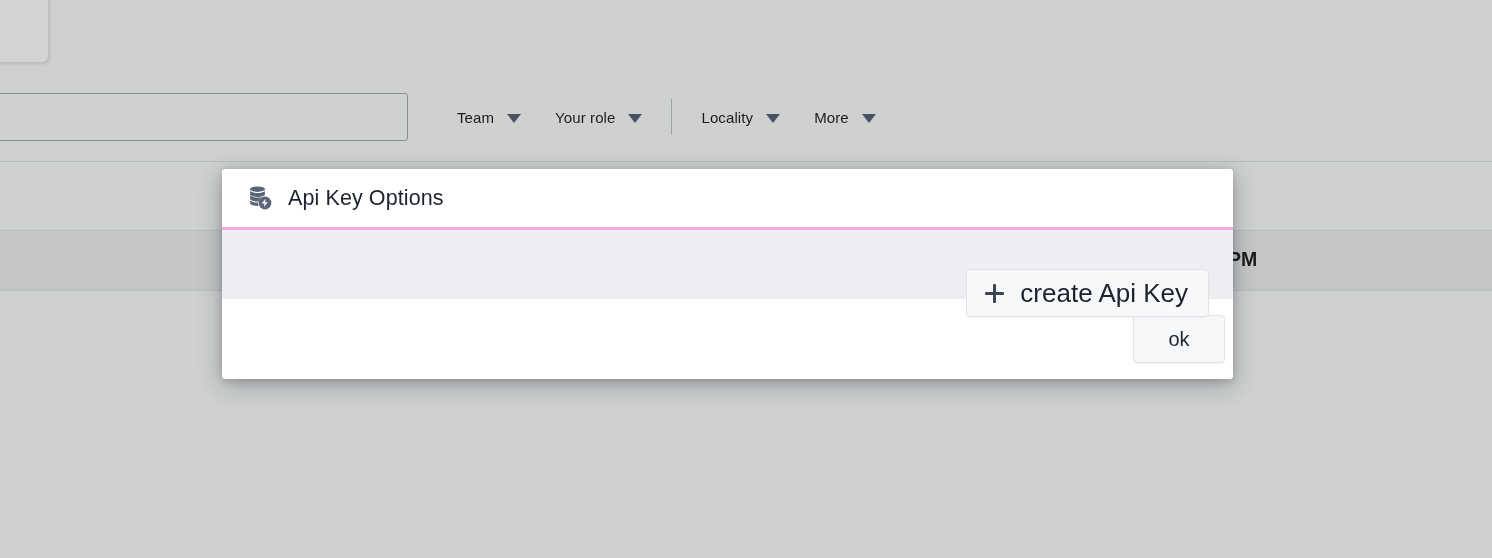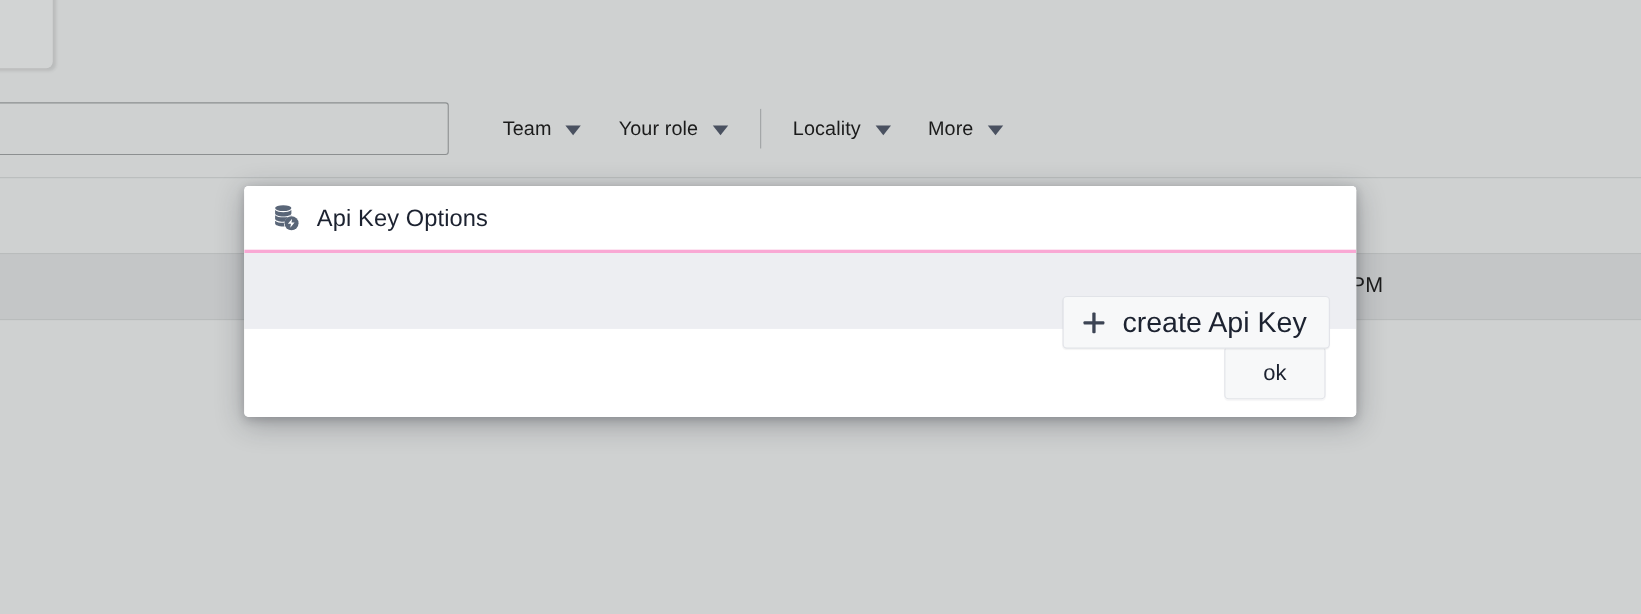--- a/index.html
+++ b/index.html
@@ -58,21 +58,21 @@
     align-items: center;
     gap: 0px;
   }
   .filter-item {
     display: flex;
     align-items: center;
     gap: 13px;
     padding: 0 17px;
     height: 50px;
     color: #1b1b1b;
-    font-size: 18px;
+    font-size: 15px;
     letter-spacing: 0.1px;
   }
   .caret {
     width: 0;
     height: 0;
     border-left: 7.5px solid transparent;
     border-right: 7.5px solid transparent;
     border-top: 9px solid #4a5160;
     margin-top: 2px;
   }
@@ -178,21 +178,21 @@
   }
   .plus-icon::before { left: 0; top: 8px; width: 19px; height: 3px; }
   .plus-icon::after  { top: 0; left: 8px; height: 19px; width: 3px; }
 
   .modal-footer {
     background: #ffffff;
     height: 80px;
     display: flex;
     align-items: center;
     justify-content: flex-end;
-    padding: 0 28px;
+    padding: 0 8px;
     gap: 2px;
     box-sizing: border-box;
   }
   .footer-btn {
     height: 46px;
     padding: 0 18px;
     min-width: 54px;
     background: #f7f8f9;
     border: 1px solid #e1e3e8;
     border-radius: 4px;
@@ -232,21 +232,21 @@
     <div class="filter-item">
       <span>More</span>
       <span class="caret"></span>
     </div>
   </div>
 
   <div class="table-rule" style="top:161px;"></div>
   <div class="row-hover" style="top:231px; height:59px;"></div>
   <div class="table-rule" style="top:230px;"></div>
   <div class="table-rule" style="top:290px;"></div>
-  <div class="row-cell-time" style="left:1228px; top:248px;">PM</div>
+  <div class="row-cell-time" style="left:1228px; top:248px;font-weight:bold;">PM</div>
 </div>
 
 <div class="modal">
 
   <div class="modal-header">
     <span class="modal-header-icon">
       <svg width="26" height="26" viewBox="0 0 26 26" xmlns="http://www.w3.org/2000/svg">
         <g fill="#5a6678">
           <ellipse cx="11.5" cy="4.2" rx="7.4" ry="2.7"></ellipse>
           <path d="M4.1 6.0 v3.2 c0 1.5 3.3 2.7 7.4 2.7 s7.4-1.2 7.4-2.7 V6.0 c-1.6 1.4-4.4 2.0-7.4 2.0 S5.7 7.4 4.1 6.0 z"></path>

